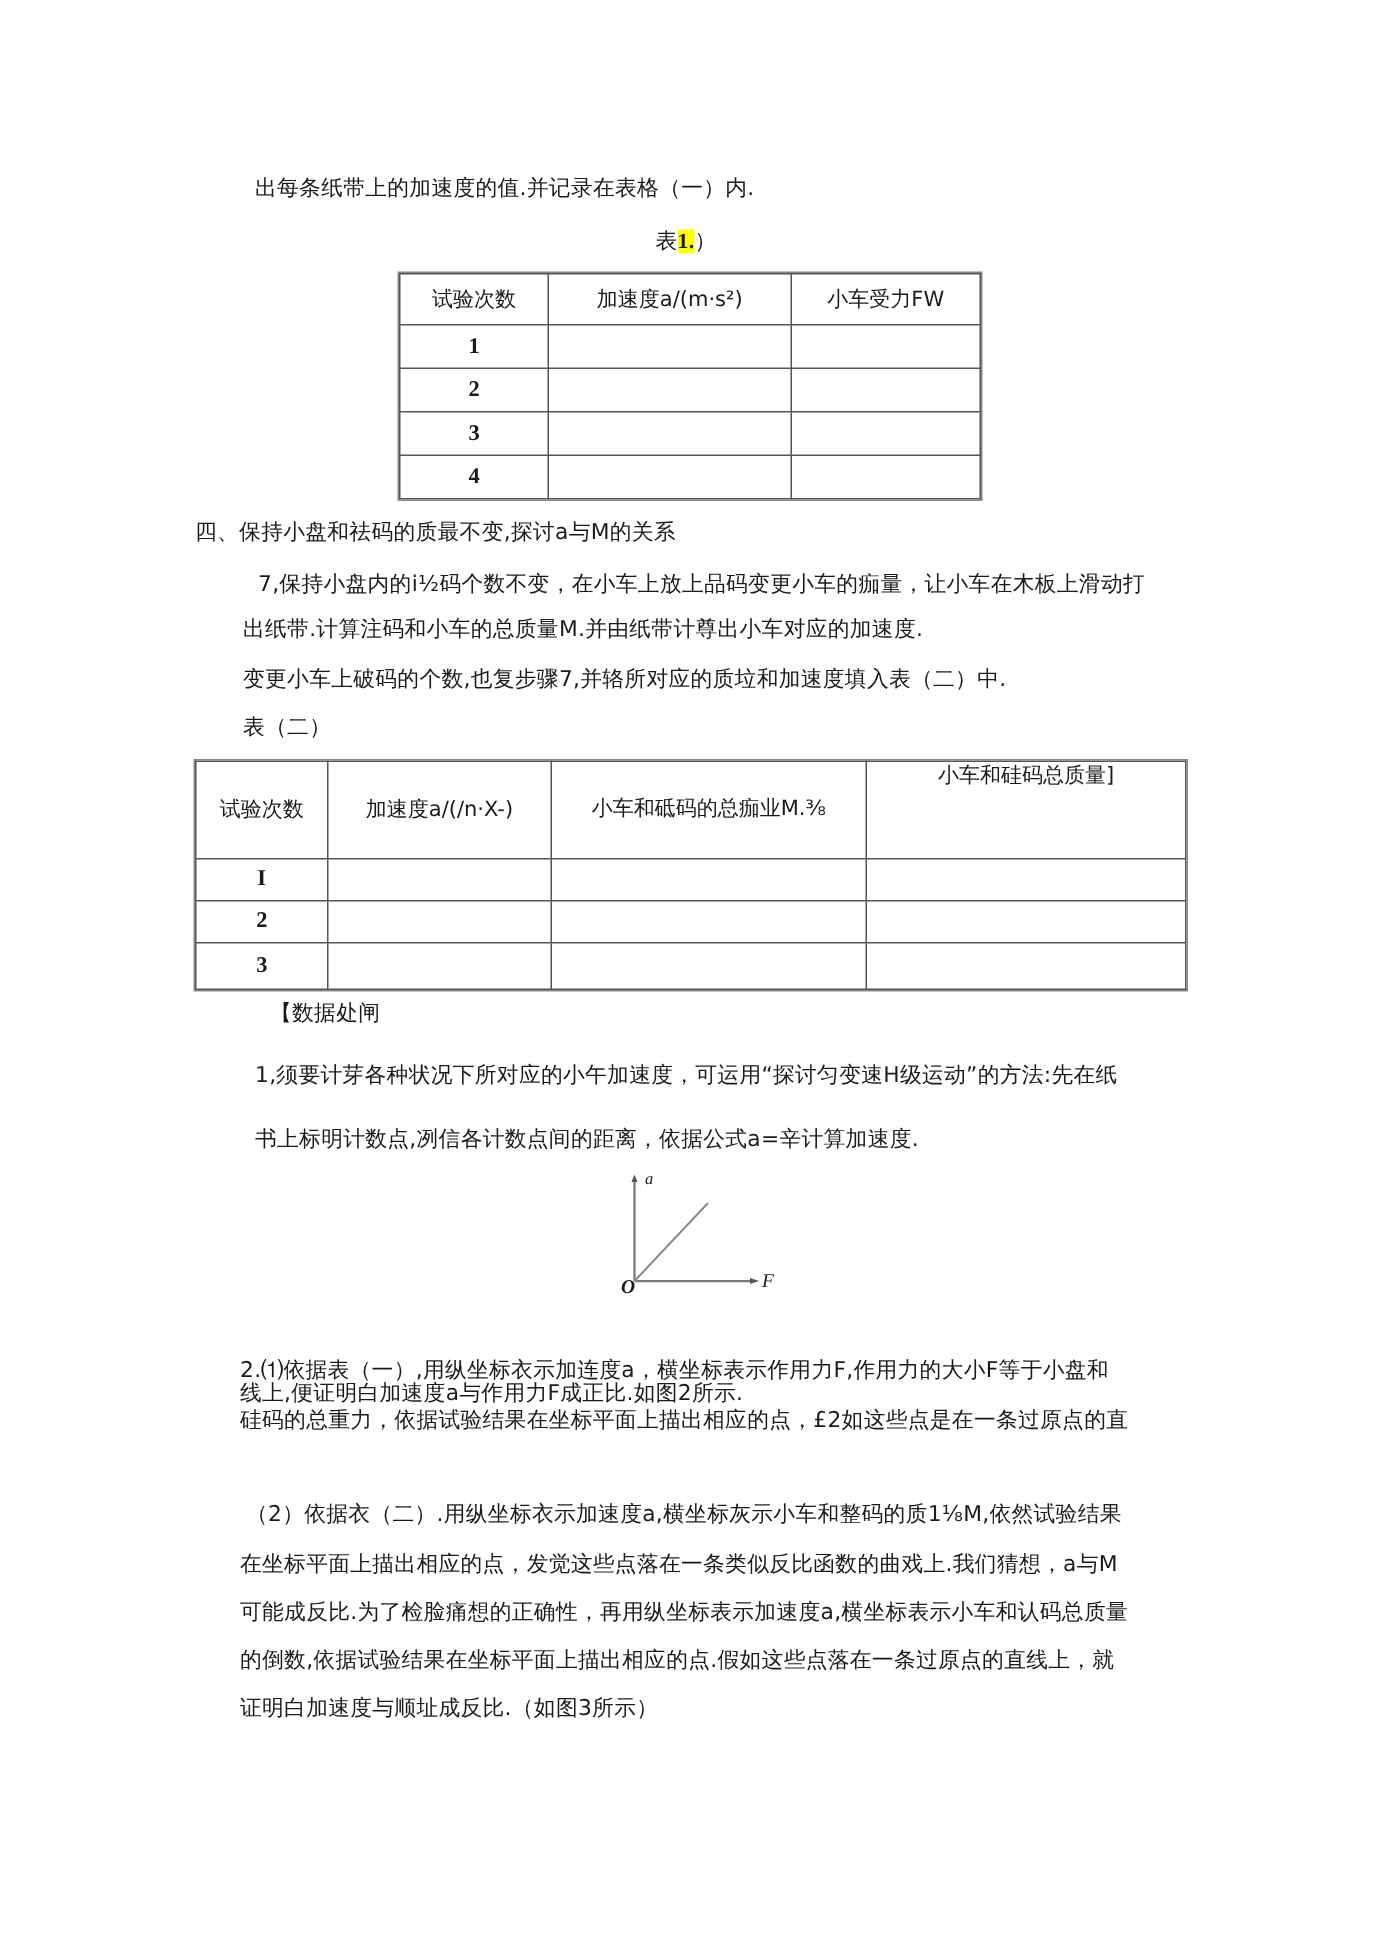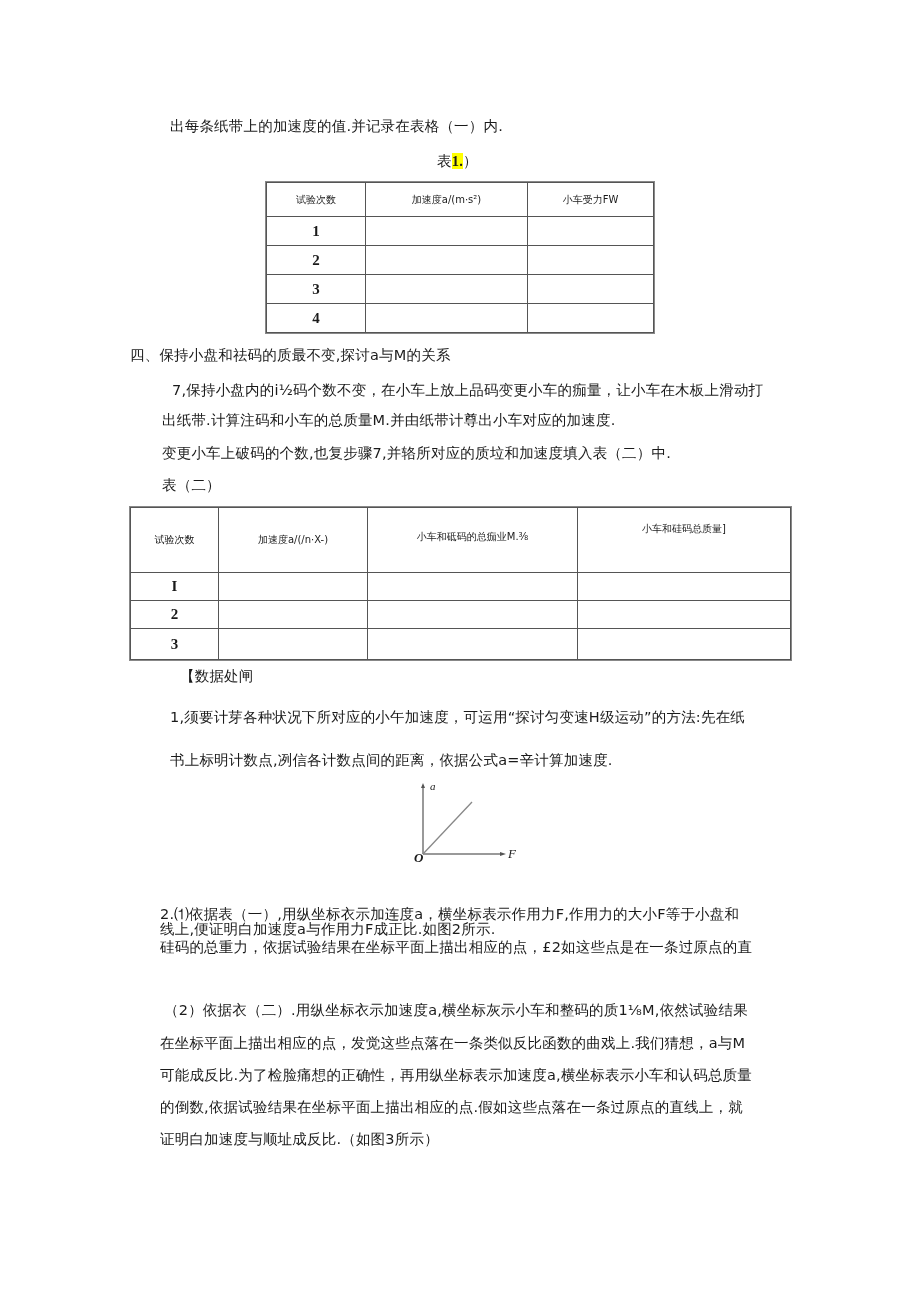--- a/index.html
+++ b/index.html
@@ -2,21 +2,21 @@
 <html><head>
 <meta charset="utf-8">
 <style>
   html, body { margin: 0; padding: 0; background: #ffffff; }
   body { width: 920px; height: 1301px; position: relative; overflow: hidden;
          font-family: "DejaVu Sans", "Liberation Sans", sans-serif; color: #1a1a1a; }
   .line { position: absolute; font-size: 14.5px; line-height: 20px; white-space: nowrap; letter-spacing: 0.2px; text-align: right; }
   .b { font-family: "Liberation Serif", "DejaVu Serif", serif; font-weight: bold; }
   .hl { background: #ffff00; }
   table.t { position: absolute; border-collapse: collapse; table-layout: fixed; }
-  table.t td { border: 1px solid #555; padding: 0; text-align: center; font-size: 10px; }
+  table.t td { border: 1px solid #555; padding: 0; text-align: center; font-size: 14px; }
   table.t td.num { font-family: "Liberation Serif", "DejaVu Serif", serif; font-weight: bold; font-size: 15px; }
   .outer { outline: 1.5px solid #888; }
   .figure { position: absolute; }
 </style>
 </head>
 <body>
 
 <div class="line" style="left:170px; top:116px;">出每条纸带上的加速度的值.并记录在表格（一）内.</div>
 
 <div class="line" style="left:437px; top:151px;">
@@ -69,21 +69,21 @@
       <col style="width:88px">
       <col style="width:149px">
       <col style="width:210px">
       <col style="width:213px">
     </colgroup>
   <tbody>
       <tr style="height:65px;">
     <td>试验次数</td>
     <td>加速度a/(/n·X-)</td>
     <td style="vertical-align:top; padding-top:22px;">小车和砥码的总痂业M.⅜</td>
-    <td style="vertical-align:top; padding-top:14px;">小车和硅码总质量]</td>
+    <td style="vertical-align:top; padding-top:0;">小车和硅码总质量]</td>
   </tr>
   <tr style="height:28px;">
     <td class="num">I</td>
     <td></td>
     <td></td>
     <td></td>
   </tr>
   <tr style="height:28px;">
     <td class="num">2</td>
     <td></td>

